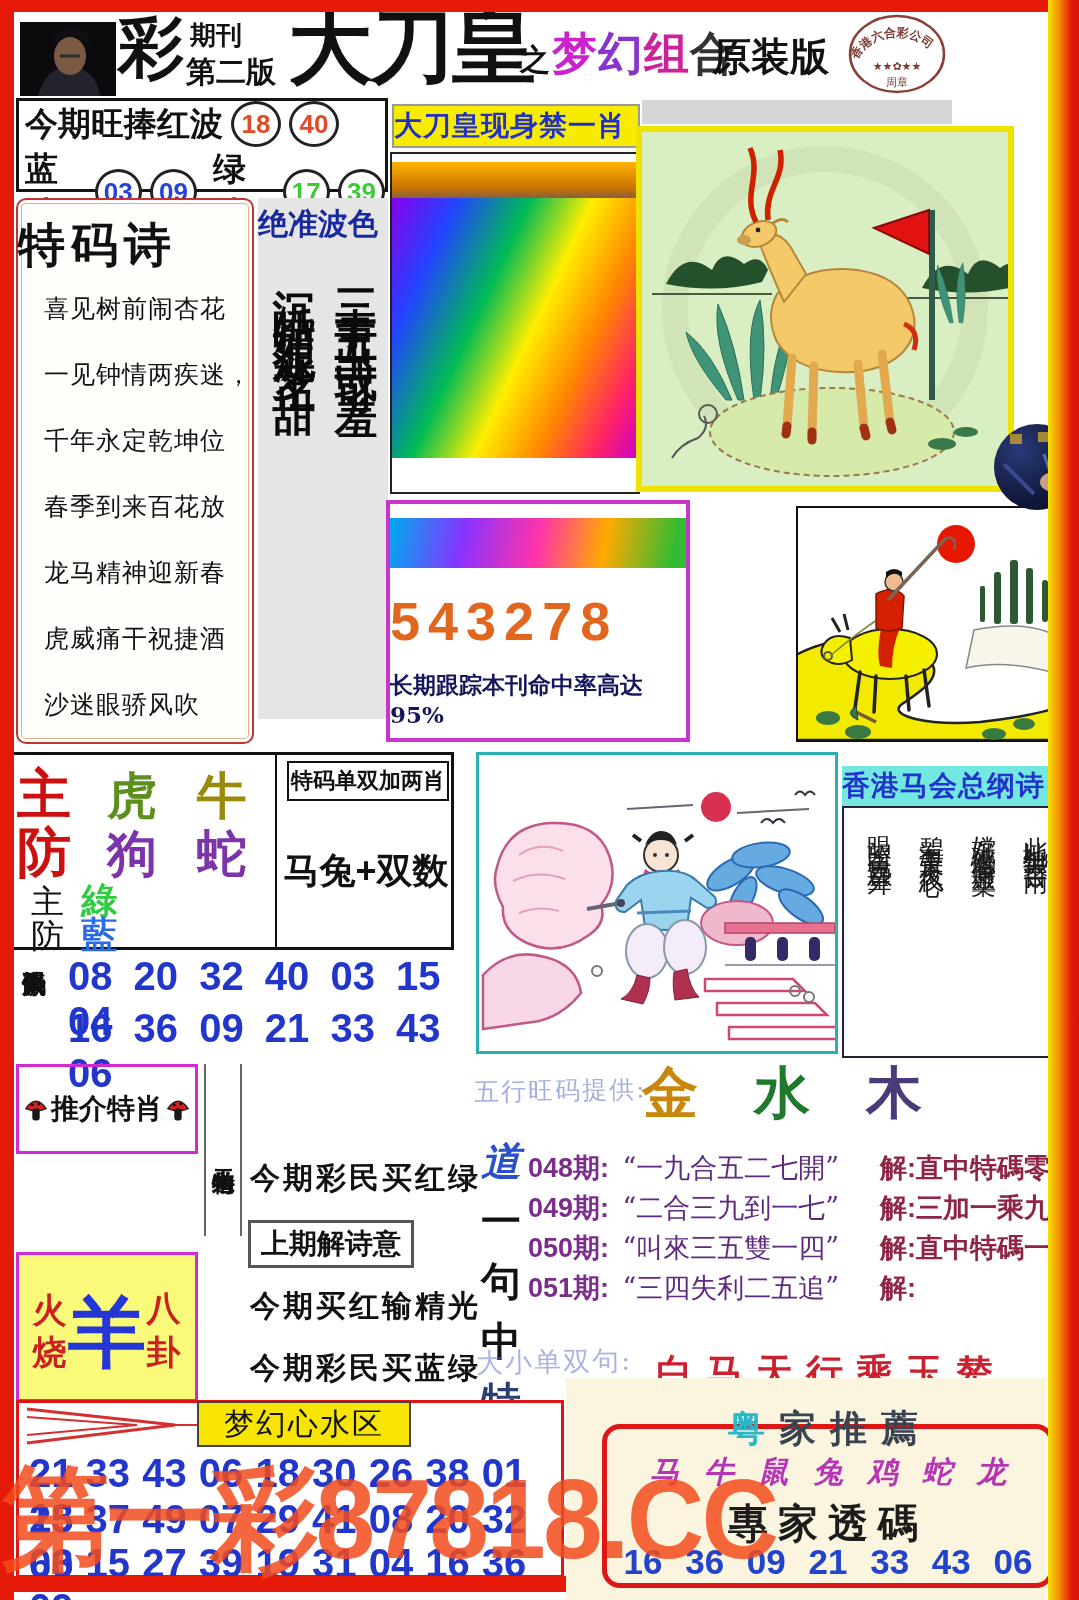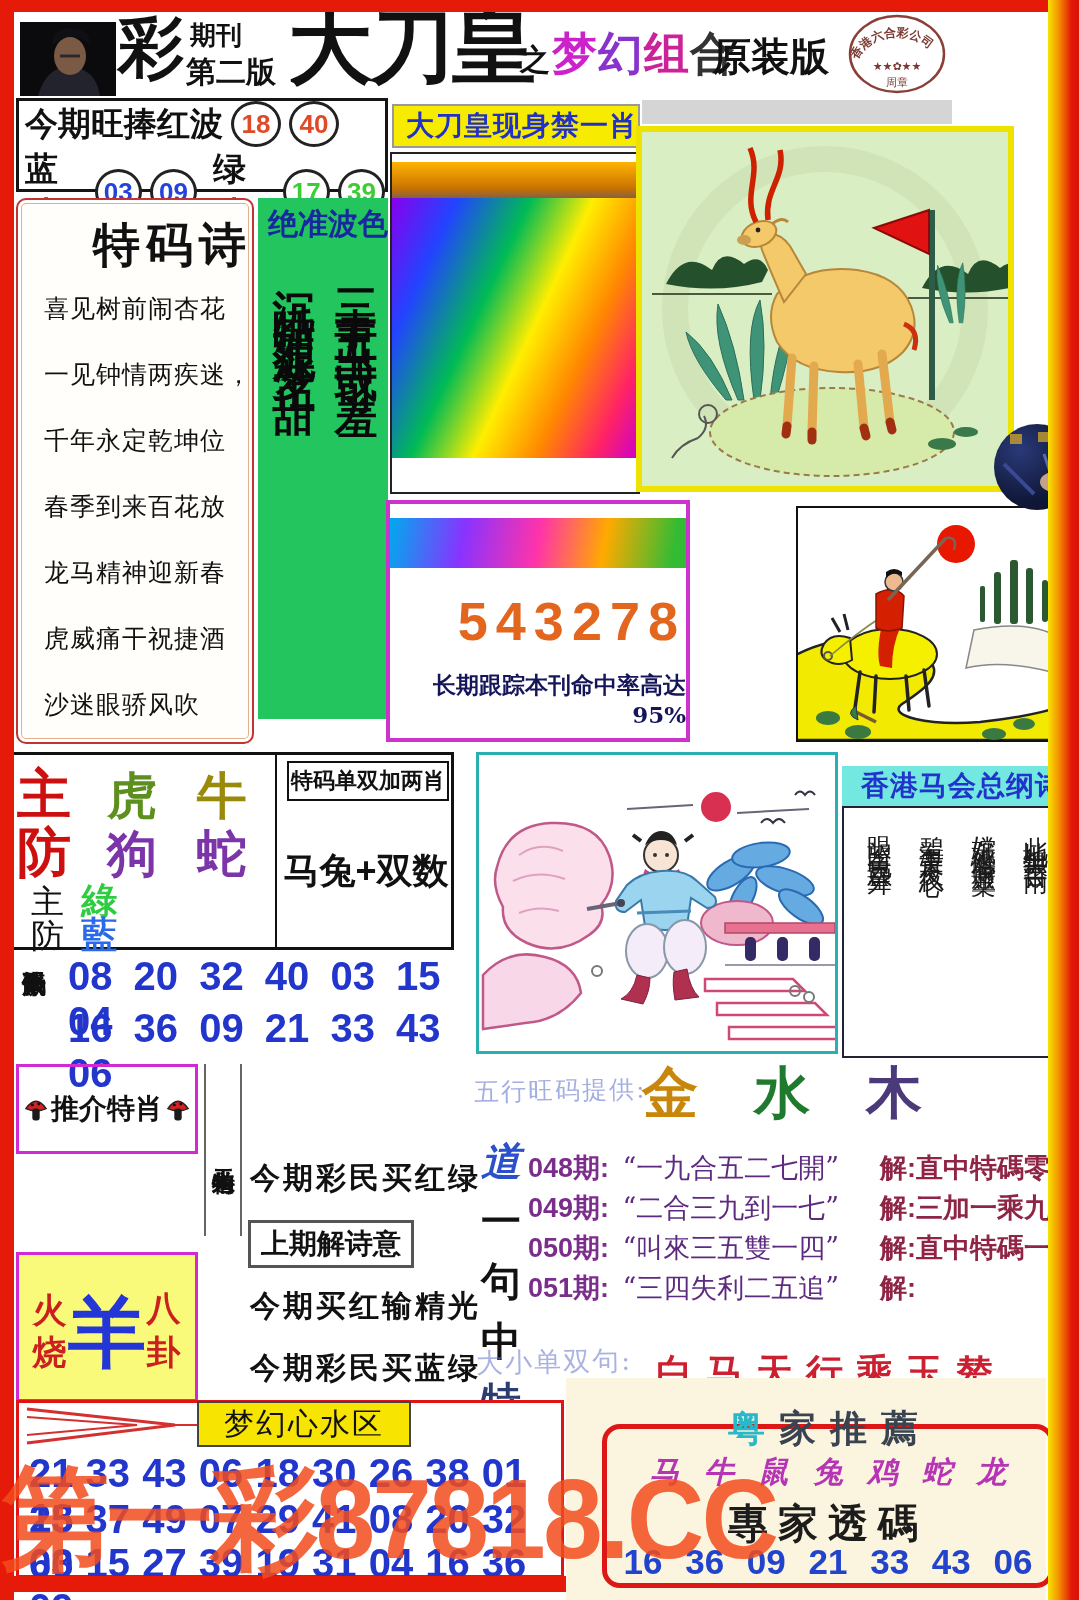--- a/index.html
+++ b/index.html
@@ -1,20 +1,20 @@
 <!DOCTYPE html>
 <html><head>
 <meta charset="utf-8">
 <style>
   html,body{margin:0;padding:0;background:#fff;}
   #page{position:relative;width:1079px;height:1600px;background:#fff;overflow:hidden;
         font-family:"Liberation Sans","DejaVu Sans",sans-serif;color:#111;}
   .abs{position:absolute;}
   .serif{font-family:"DejaVu Serif","Liberation Serif",serif;}
-  .ctr{text-align:right;}
+  .ctr{text-align:left;}
   .b{font-weight:bold;}
   
   .frame-top{left:0;top:0;width:1079px;height:12px;background:#e51a08;z-index:10;}
   .frame-left{left:0;top:0;width:14px;height:1600px;background:#e51a08;z-index:10;}
   .frame-right{left:1048px;top:0;width:31px;height:1600px;
     background:linear-gradient(90deg,#f8e400 0%,#f59000 35%,#e31808 75%,#d81205 100%);z-index:10;}
   .bottom-strip{left:0;top:1576px;width:566px;height:16px;background:#e51a08;z-index:4;}
   
   .portrait{left:20px;top:22px;width:96px;height:74px;}
   .cai{left:118px;top:12px;font-size:66px;line-height:70px;}
@@ -31,21 +31,21 @@
   .wave-line{display:flex;align-items:center;gap:4px;font-size:33px;font-weight:bold;}
   .circle-num{display:inline-block;width:44px;height:40px;border:3px solid #222;border-radius:50%;
      text-align:center;line-height:40px;font-size:26px;font-weight:bold;margin-left:4px;background:#fff;}
   .cn-red{color:#e04a28;} .cn-blue{color:#2244dd;} .cn-green{color:#3dcc33;}
   
   .poem-box{left:16px;top:198px;width:238px;height:546px;border:2px solid #c23333;border-radius:10px;
     box-shadow:inset 0 0 0 3px #fff, inset 0 0 0 4px #e2b08a;box-sizing:border-box;background:#fffefb;}
   .poem-title{position:absolute;left:0;right:0;top:14px;font-size:47px;letter-spacing:6px;}
   .poem-line{position:absolute;left:26px;font-size:25px;letter-spacing:1px;white-space:nowrap;}
   
-  .green-panel{left:258px;top:198px;width:130px;height:521px;background:#22c55e;}
+  .green-panel{left:258px;top:198px;width:130px;height:521px;background:#e5e5e5;}
   .gp-title{position:absolute;left:0;right:0;top:6px;font-size:30px;color:#18289e;letter-spacing:0px;}
   .vcol{position:absolute;writing-mode:vertical-rl;text-orientation:upright;font-size:43px;
         letter-spacing:17px;color:#0a0a0a;font-weight:bold;}
   .gp-c1{left:8px;top:58px;} .gp-c2{left:70px;top:58px;}
   .grey-band{left:642px;top:100px;width:310px;height:24px;background:#d5d5d5;}
   
   .ban-banner{left:392px;top:104px;width:248px;height:44px;background:#f7ec00;border:2px solid #999;
      box-sizing:border-box;font-size:28px;color:#2030c8;line-height:40px;letter-spacing:1px;}
   .pig-box{left:390px;top:152px;width:250px;height:342px;border:2px solid #222;box-sizing:border-box;background:#fff;}
   .grad-text{-webkit-background-clip:text;background-clip:text;color:transparent;}

